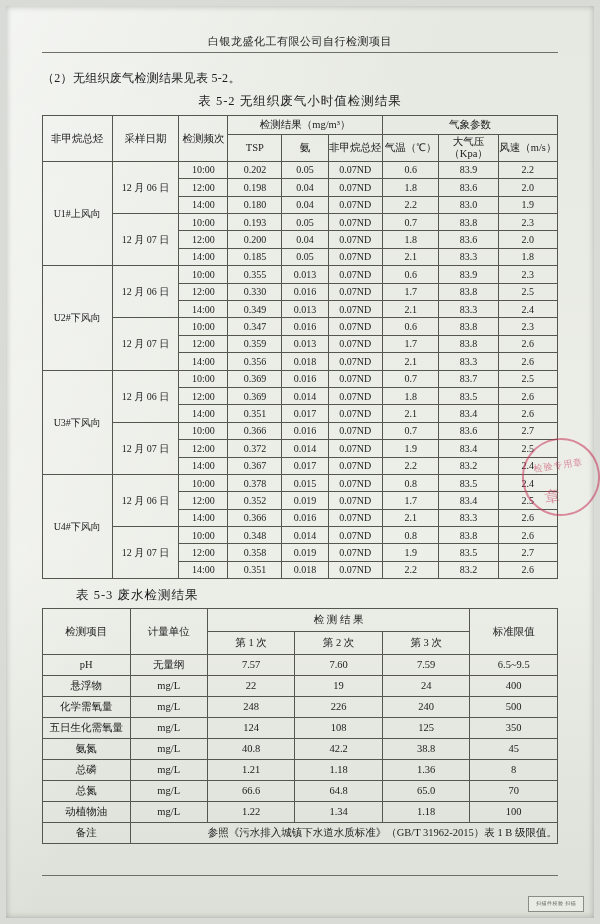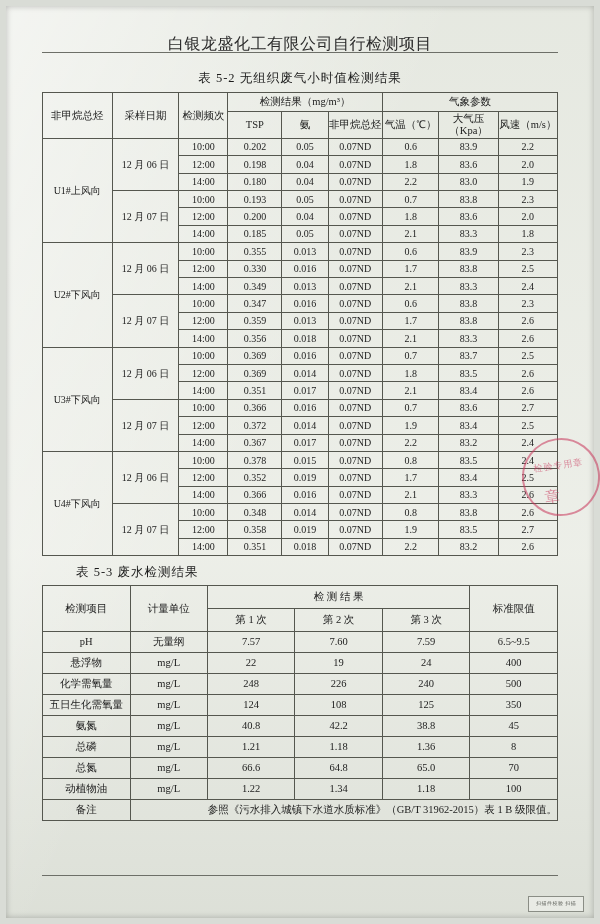--- a/index.html
+++ b/index.html
@@ -26,21 +26,21 @@
       linear-gradient(115deg, rgba(255,255,255,0.55) 0%, rgba(255,255,255,0) 45%),
       linear-gradient(0deg, rgba(205,210,200,0.45) 0%, rgba(245,247,242,0.3) 40%, rgba(225,229,220,0.4) 100%);
     box-shadow: 0 0 6px rgba(0,0,0,0.25) inset;
   }
   .header-title {
     position: absolute;
     top: 28px;
     left: 0;
     width: 100%;
     text-align: center;
-    font-size: 16px;
+    font-size: 11px;
     letter-spacing: 0.5px;
     color: #2a2a2a;
   }
   .header-rule {
     position: absolute;
     top: 46px;
     left: 36px;
     width: 516px;
     border-top: 1px solid #6d6f68;
   }
@@ -166,20 +166,21 @@
 </head>
 <body>
 
 <div class="page">
 
   <div class="header-title">白银龙盛化工有限公司自行检测项目</div>
   <div class="header-rule"></div>
 
   <div class="content">
 
+    <div class="para">（2）无组织废气检测结果见表 5-2。</div>
     <div class="tbl-caption">表 5-2    无组织废气小时值检测结果</div>
 
     <table class="t2">
       <colgroup>
         <col style="width:13.5%">
         <col style="width:13%">
         <col style="width:9.5%">
         <col style="width:10.5%">
         <col style="width:9%">
         <col style="width:10.5%">

